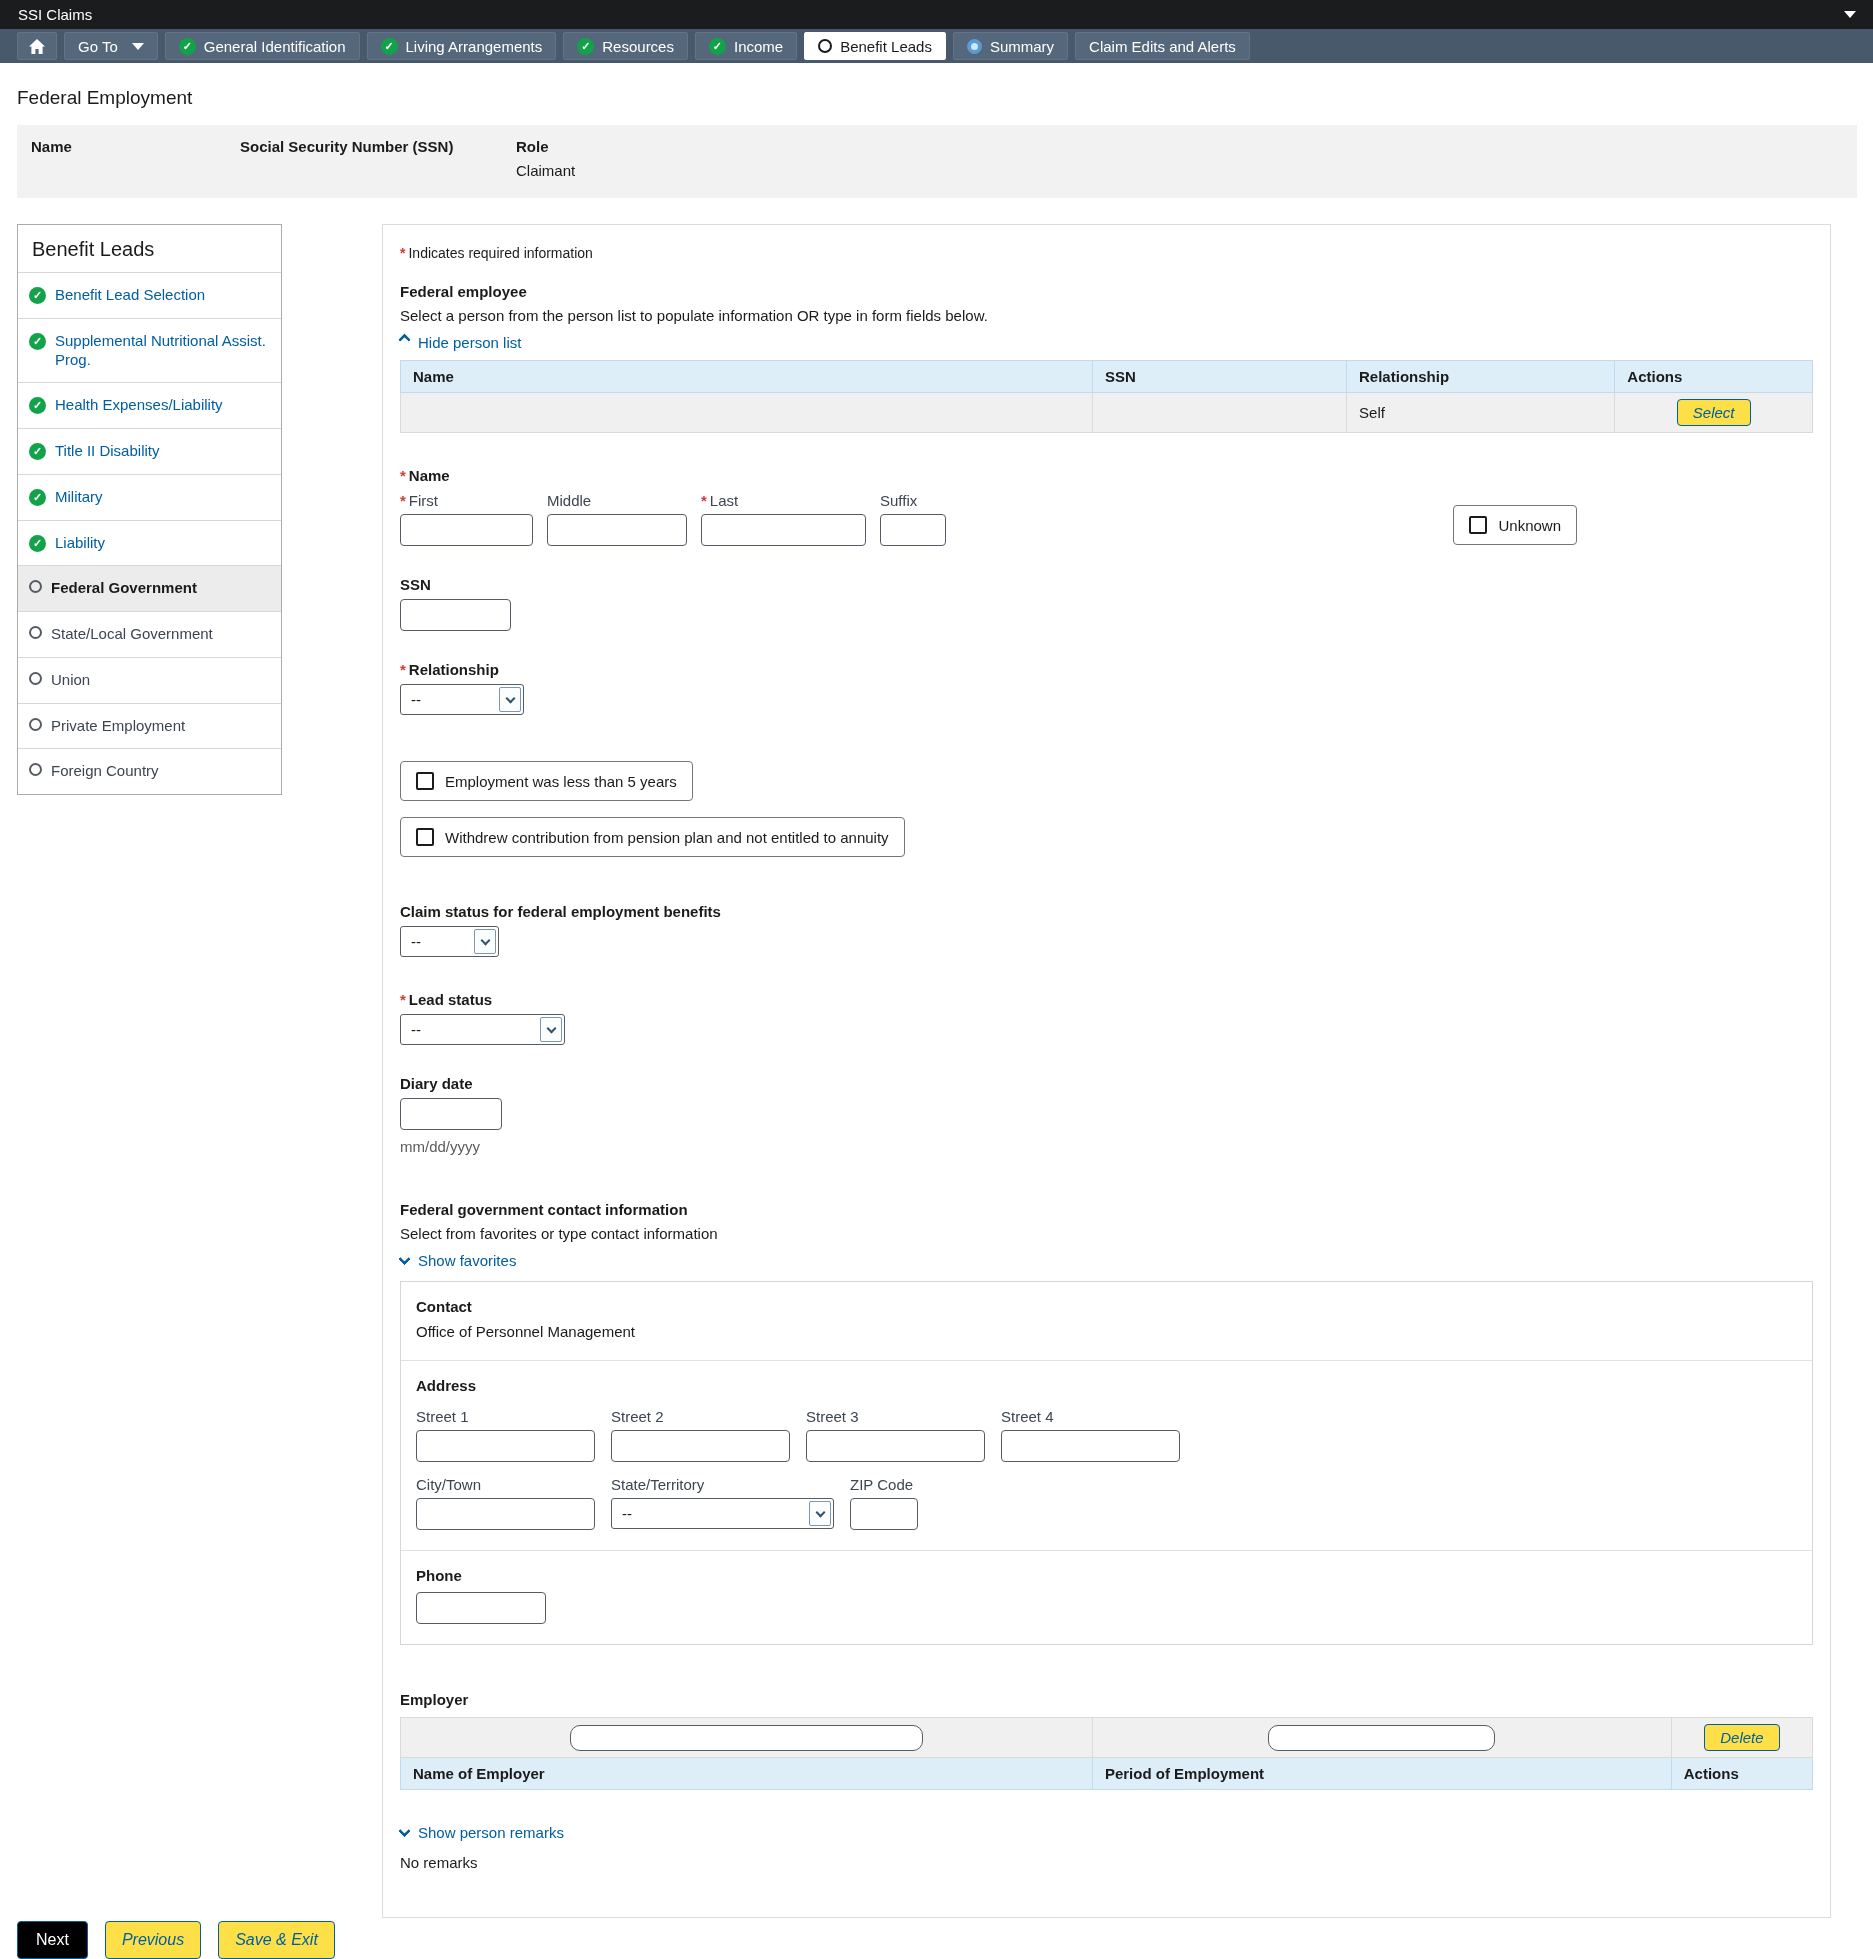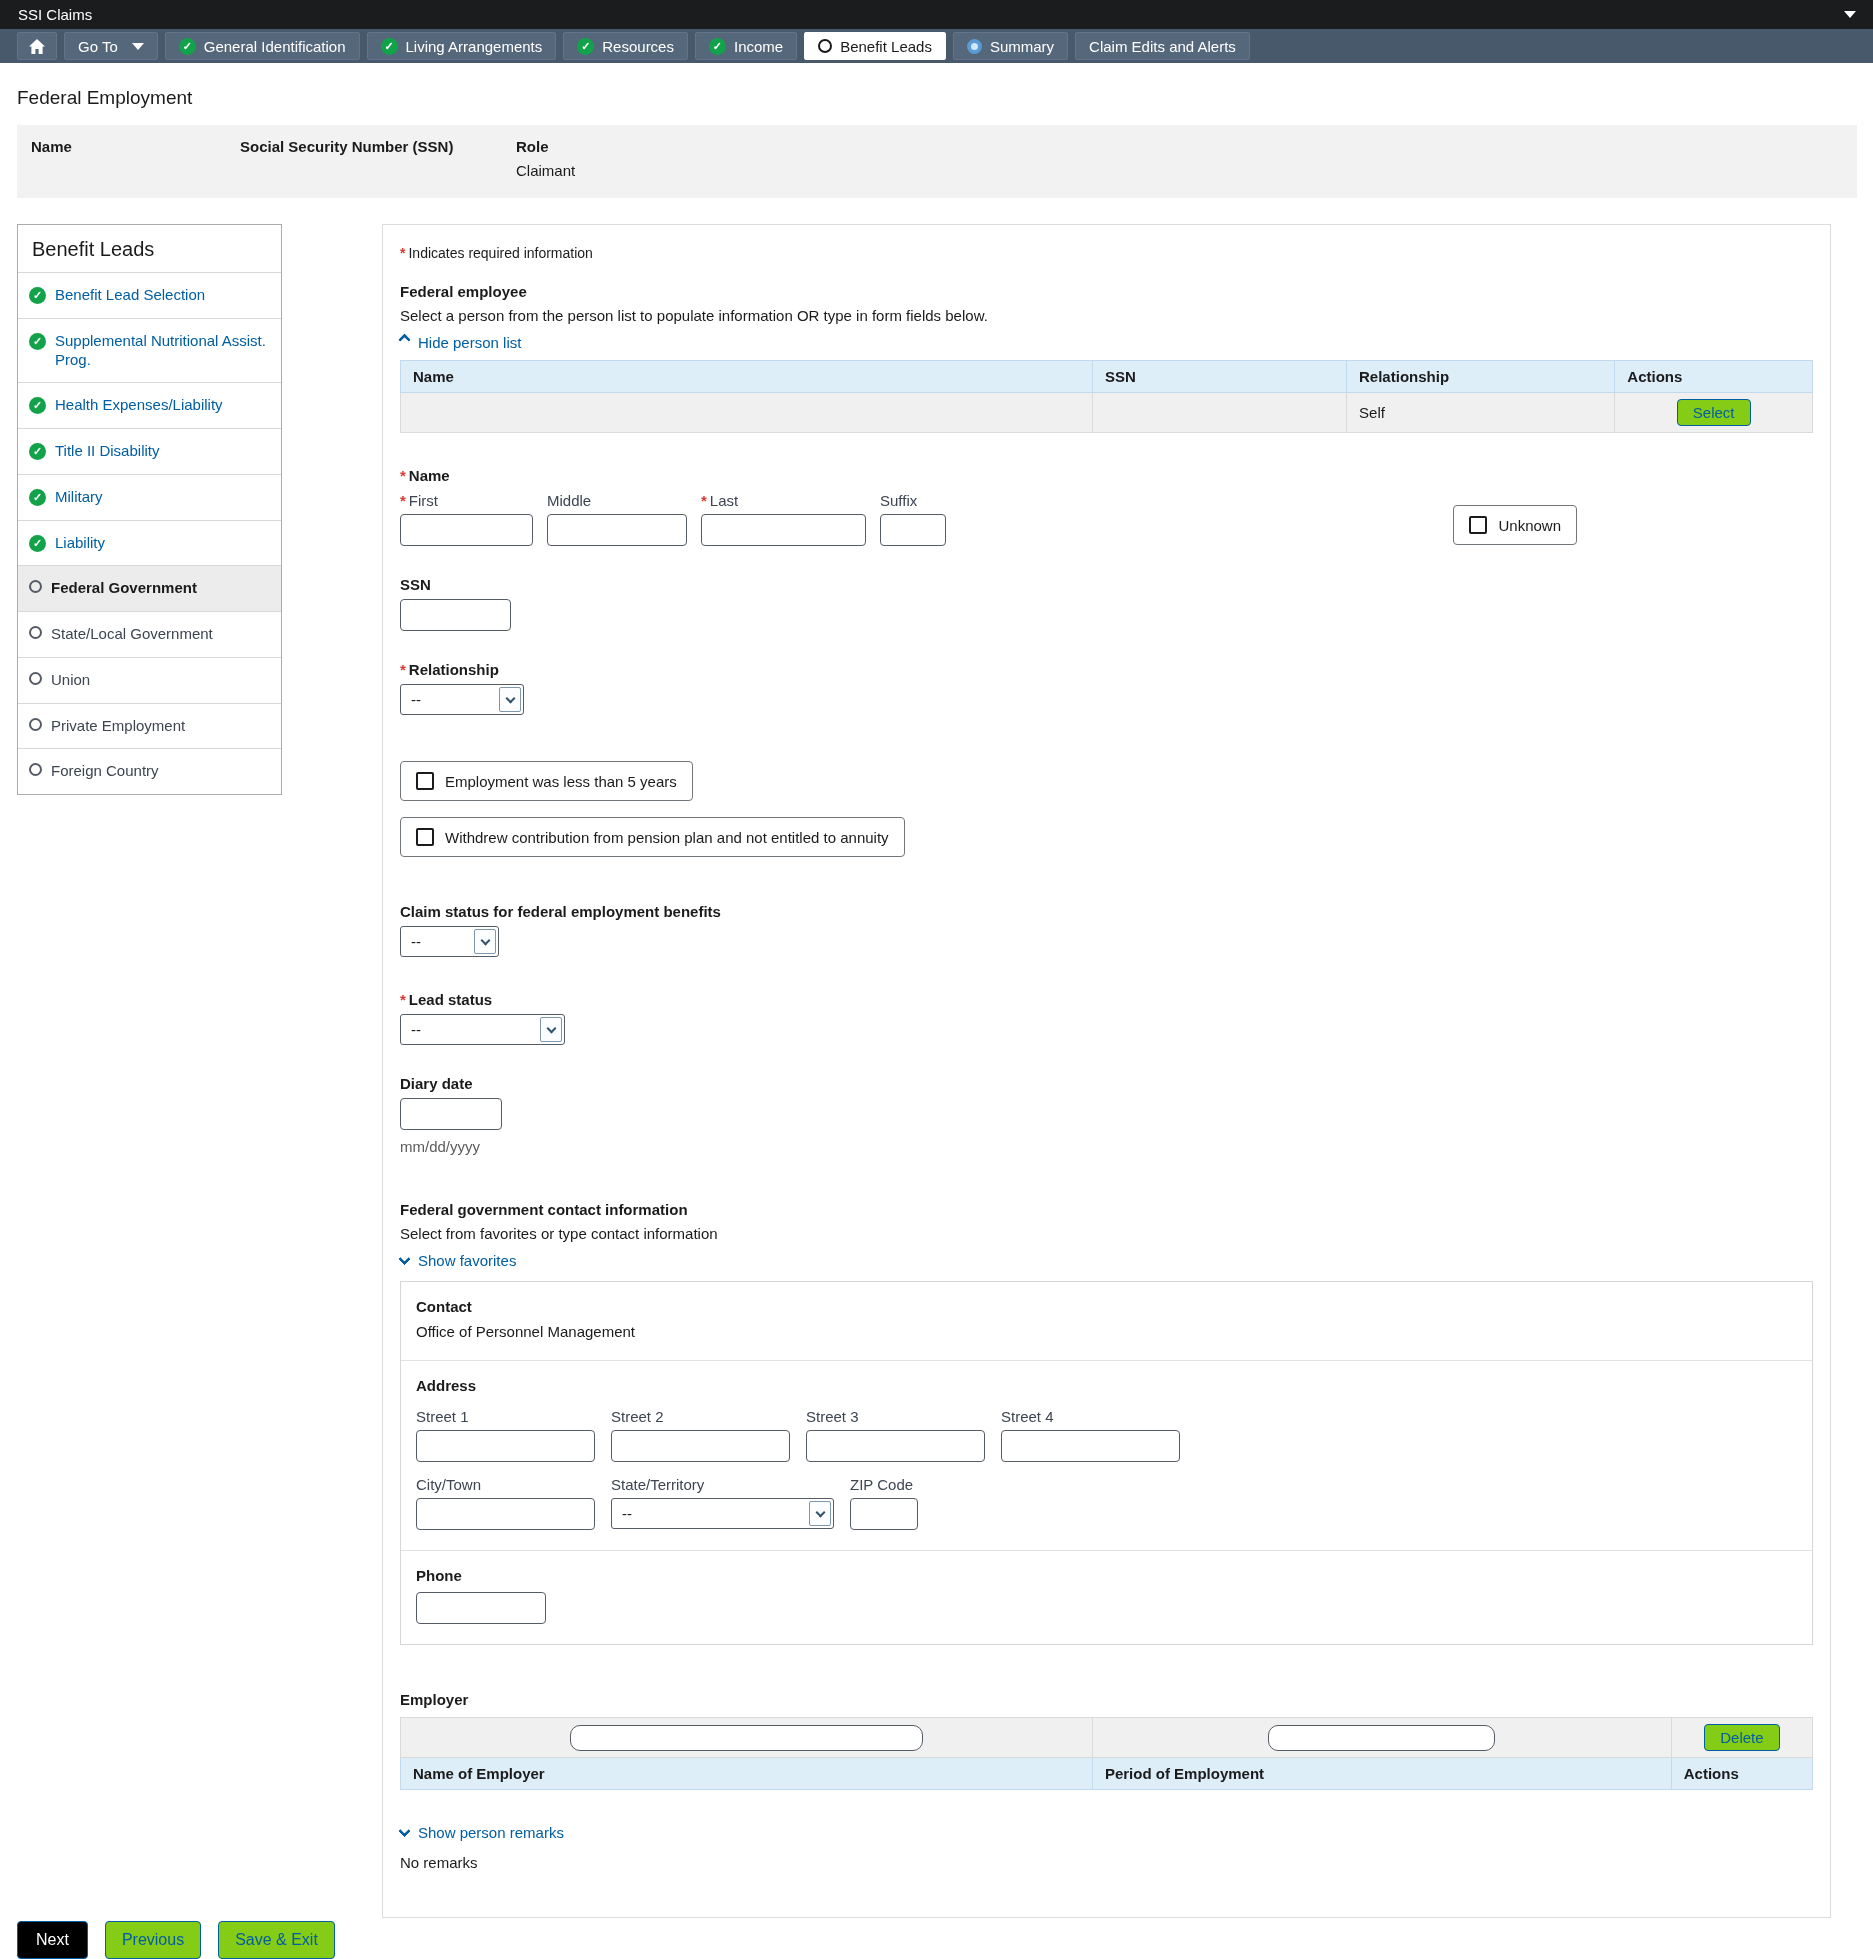--- a/index.html
+++ b/index.html
@@ -123,22 +123,22 @@
     background: #ddeef9; border: 1px solid #c3d9ec; text-align: left;
     font-size: 15px; font-weight: bold; padding: 7px 12px; height: 31px;
   }
   td {
     background: #f0f0f0; border: 1px solid #dadada; font-size: 15px;
     padding: 5px 12px; height: 40px;
   }
   td.center { text-align: center; }
 
   .btn-o {
-    background: #84cc16; border: 1px solid #005ea2; color: #005ea2;
-    border-radius: 4px; font-size: 15px; padding: 4px 15px;
+    background: #fde047; border: 1px solid #005ea2; color: #005ea2;
+    border-radius: 4px; font-size: 15px; padding: 4px 15px; font-style: italic;
   }
   .btn-lg { padding: 8px 16px; font-size: 16px; border-radius: 4px; }
   .btn-primary {
     background: #000000; border: 1px solid #005ea2; color: #fff;
     border-radius: 4px; padding: 9px 18px; font-size: 16px;
   }
 
   
   .ti {
     height: 32px; border: 1px solid #565c65; border-radius: 4px;

